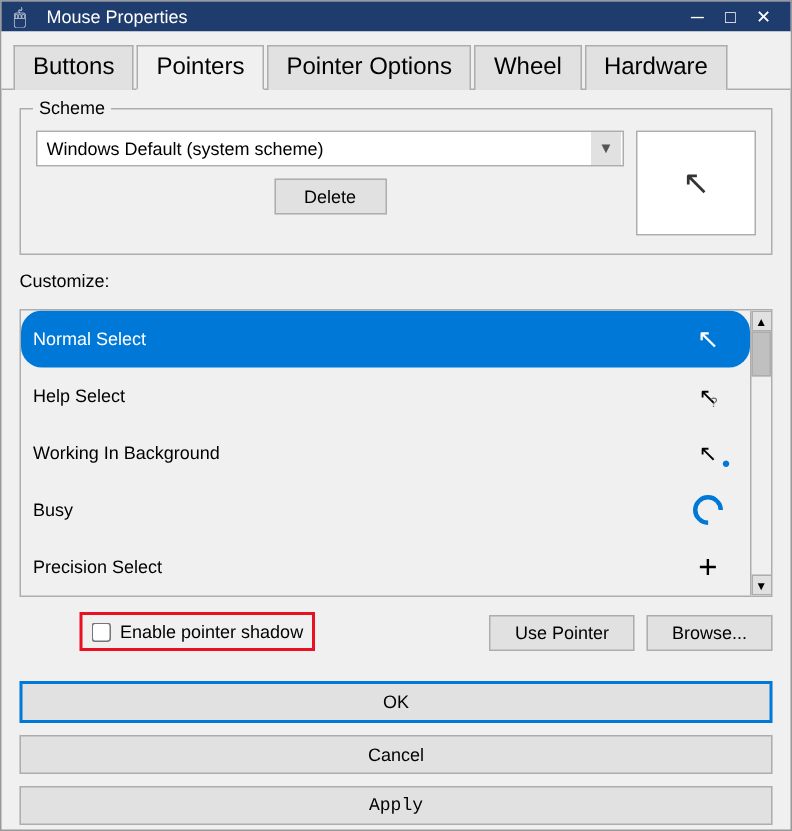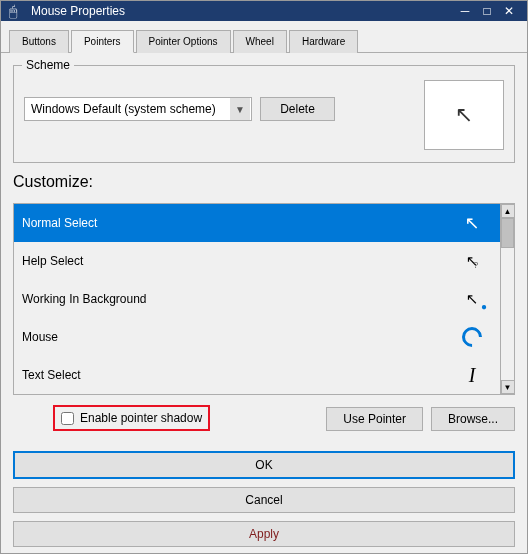--- a/index.html
+++ b/index.html
@@ -68,21 +68,21 @@
       display: flex;
       gap: 2px;
       border-bottom: 1px solid #adadad;
     }
     .tab {
       padding: 5px 12px;
       background: #e1e1e1;
       border: 1px solid #adadad;
       border-bottom: none;
       cursor: pointer;
-      font-size: 10px;
+      font-size: 16px;
       color: #000;
       position: relative;
       top: 1px;
     }
     .tab.active {
       background: #f0f0f0;
       border-bottom: 1px solid #f0f0f0;
       z-index: 1;
     }
     .content {
@@ -104,23 +104,23 @@
       position: absolute;
       top: -8px;
       left: 8px;
       background: #f0f0f0;
       padding: 0 4px;
       font-size: 12px;
     }
     .scheme-left {
       flex: 1;
       display: flex;
-      flex-direction: row;
+      flex-direction: column;
       gap: 8px;
-      margin-top: 21px;
+      margin-top: 4px;
     }
     .scheme-preview {
       width: 80px;
       height: 70px;
       background: white;
       border: 1px solid #adadad;
       display: flex;
       align-items: center;
       justify-content: center;
       margin-top: 4px;
@@ -163,21 +163,21 @@
       border: 1px solid #adadad;
       background: #e1e1e1;
       cursor: pointer;
       min-width: 75px;
     }
     .btn:disabled {
       color: #adadad;
       cursor: default;
     }
     .customize-label {
-      font-size: 16px;
+      font-size: 12px;
       margin-bottom: 2px;
     }
     .cursor-list-container {
       border: 1px solid #adadad;
       flex: 1;
       overflow: hidden;
       position: relative;
       display: flex;
     }
     .cursor-list {
@@ -195,20 +195,21 @@
       background: #c0c0c0;
       border: 1px solid #adadad;
     }
     .cursor-item {
       display: flex;
       align-items: center;
       padding: 4px 8px;
       cursor: pointer;
       min-height: 36px;
       border-bottom: none;
+      border-radius: 14px;
     }
     .cursor-item.selected {
       background: #0078d7;
       color: white;
     }
     .cursor-name {
       flex: 1;
       font-size: 12px;
     }
     .cursor-icon {
@@ -252,22 +253,23 @@
       border: 1px solid #adadad;
       background: #e1e1e1;
       cursor: pointer;
       min-width: 75px;
     }
     .dialog-btn.default {
       border-color: #0078d7;
       border-width: 2px;
     }
     .dialog-btn:disabled {
-      color: #7f1d1d;
+      color: #000000;
       cursor: default;
+      font-family: Liberation Mono, monospace;
     }
     .cursor-scroll-bar {
       width: 14px;
       background: #f0f0f0;
       border-left: 1px solid #adadad;
       display: flex;
       flex-direction: column;
       align-items: center;
     }
     .scroll-arrow {
@@ -364,33 +366,33 @@
 
         <div class="cursor-item">
           <span class="cursor-name">Working In Background</span>
           <div class="cursor-icon" style="position:relative;">
             <span style="font-size: 15px;">↖</span>
             <span style="font-size: 10px; color: #0078d7; position: absolute; right: 5px; bottom: 2px;">●</span>
           </div>
         </div>
 
         <div class="cursor-item">
-          <span class="cursor-name">Mouse</span>
+          <span class="cursor-name">Busy</span>
           <div class="cursor-icon">
             <span style="font-size: 20px; color: #0078d7; font-weight: 100; border: 3px solid #0078d7; border-radius: 50%; width: 20px; height: 20px; display: flex; align-items: center; justify-content: center; border-right-color: transparent; transform: rotate(45deg);">⠀</span>
           </div>
         </div>
 
-
         <div class="cursor-item">
-          <span class="cursor-name">Text Select</span>
+          <span class="cursor-name">Precision Select</span>
           <div class="cursor-icon">
-            <span style="font-size: 20px; font-weight: 200; font-family: serif; font-style: italic;">I</span>
+            <span style="font-size: 22px; font-weight: 300; line-height: 1;">+</span>
           </div>
         </div>
+
       </div>
 
       <div class="cursor-scroll-bar">
         <div class="scroll-arrow">▲</div>
         <div class="scroll-thumb-area">
           <div class="scroll-thumb"></div>
         </div>
         <div class="scroll-arrow">▼</div>
       </div>
     </div>

